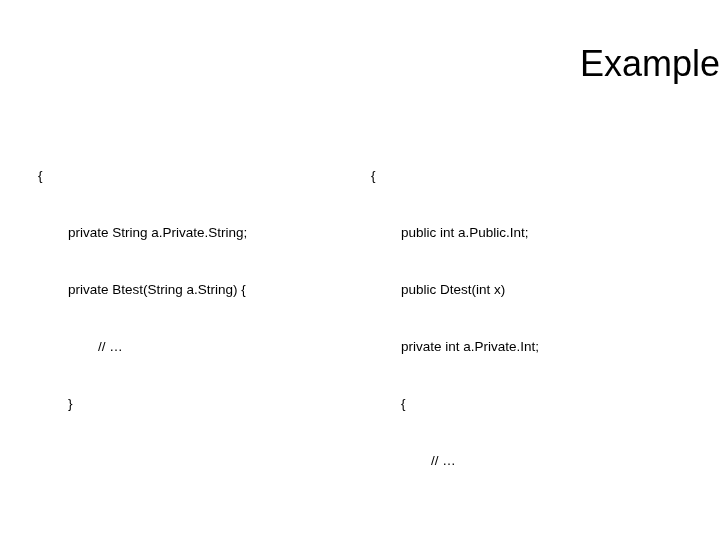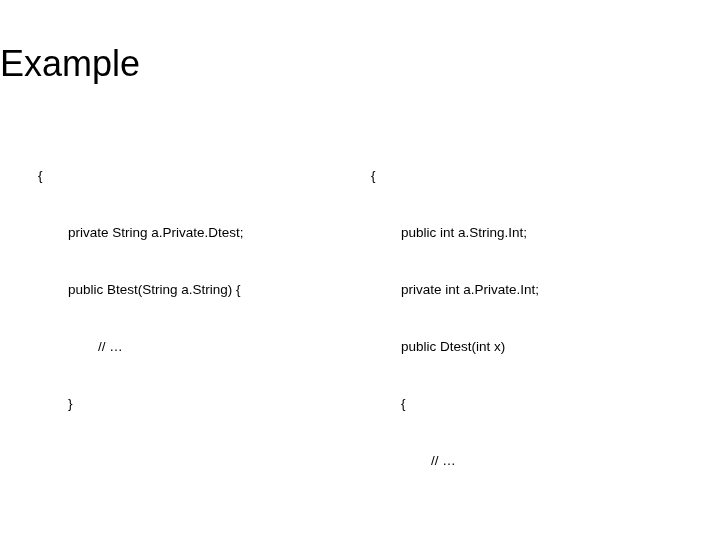--- a/index.html
+++ b/index.html
@@ -18,21 +18,21 @@
   .slide {
     position: relative;
     width: 720px;
     height: 540px;
   }
   .slide-title {
     position: absolute;
     top: 42px;
     left: 0;
     width: 720px;
-    text-align: left;
+    text-align: right;
     font-size: 36px;
     line-height: 44px;
     font-weight: normal;
     color: #000000;
   }
   .code-col {
     position: absolute;
     font-size: 13.5px;
     line-height: 19px;
     white-space: pre;
@@ -55,44 +55,44 @@
 </style>
 </head>
 <body>
 
 <div class="slide">
 
   <div class="slide-title">Example</div>
 
   <div class="code-col col-left">
     <div class="code-line">{</div>
-    <div class="code-line">        private String a.Private.Dtest;</div>
-    <div class="code-line">        public Btest(String a.String) {</div>
+    <div class="code-line">        private String a.Private.String;</div>
+    <div class="code-line">        private Btest(String a.String) {</div>
     <div class="code-line">                // …</div>
     <div class="code-line">        }</div>
     
     
     
     
     
     
     
     
     
     
     
     
     
   </div>
 
   <div class="code-col col-right">
     <div class="code-line">{</div>
-    <div class="code-line">        public int a.String.Int;</div>
+    <div class="code-line">        public int a.Public.Int;</div>
+    <div class="code-line">        public Dtest(int x)</div>
     <div class="code-line">        private int a.Private.Int;</div>
-    <div class="code-line">        public Dtest(int x)</div>
     <div class="code-line">        {</div>
     <div class="code-line">                // …</div>
     
     
     
     
     
     
     
     

